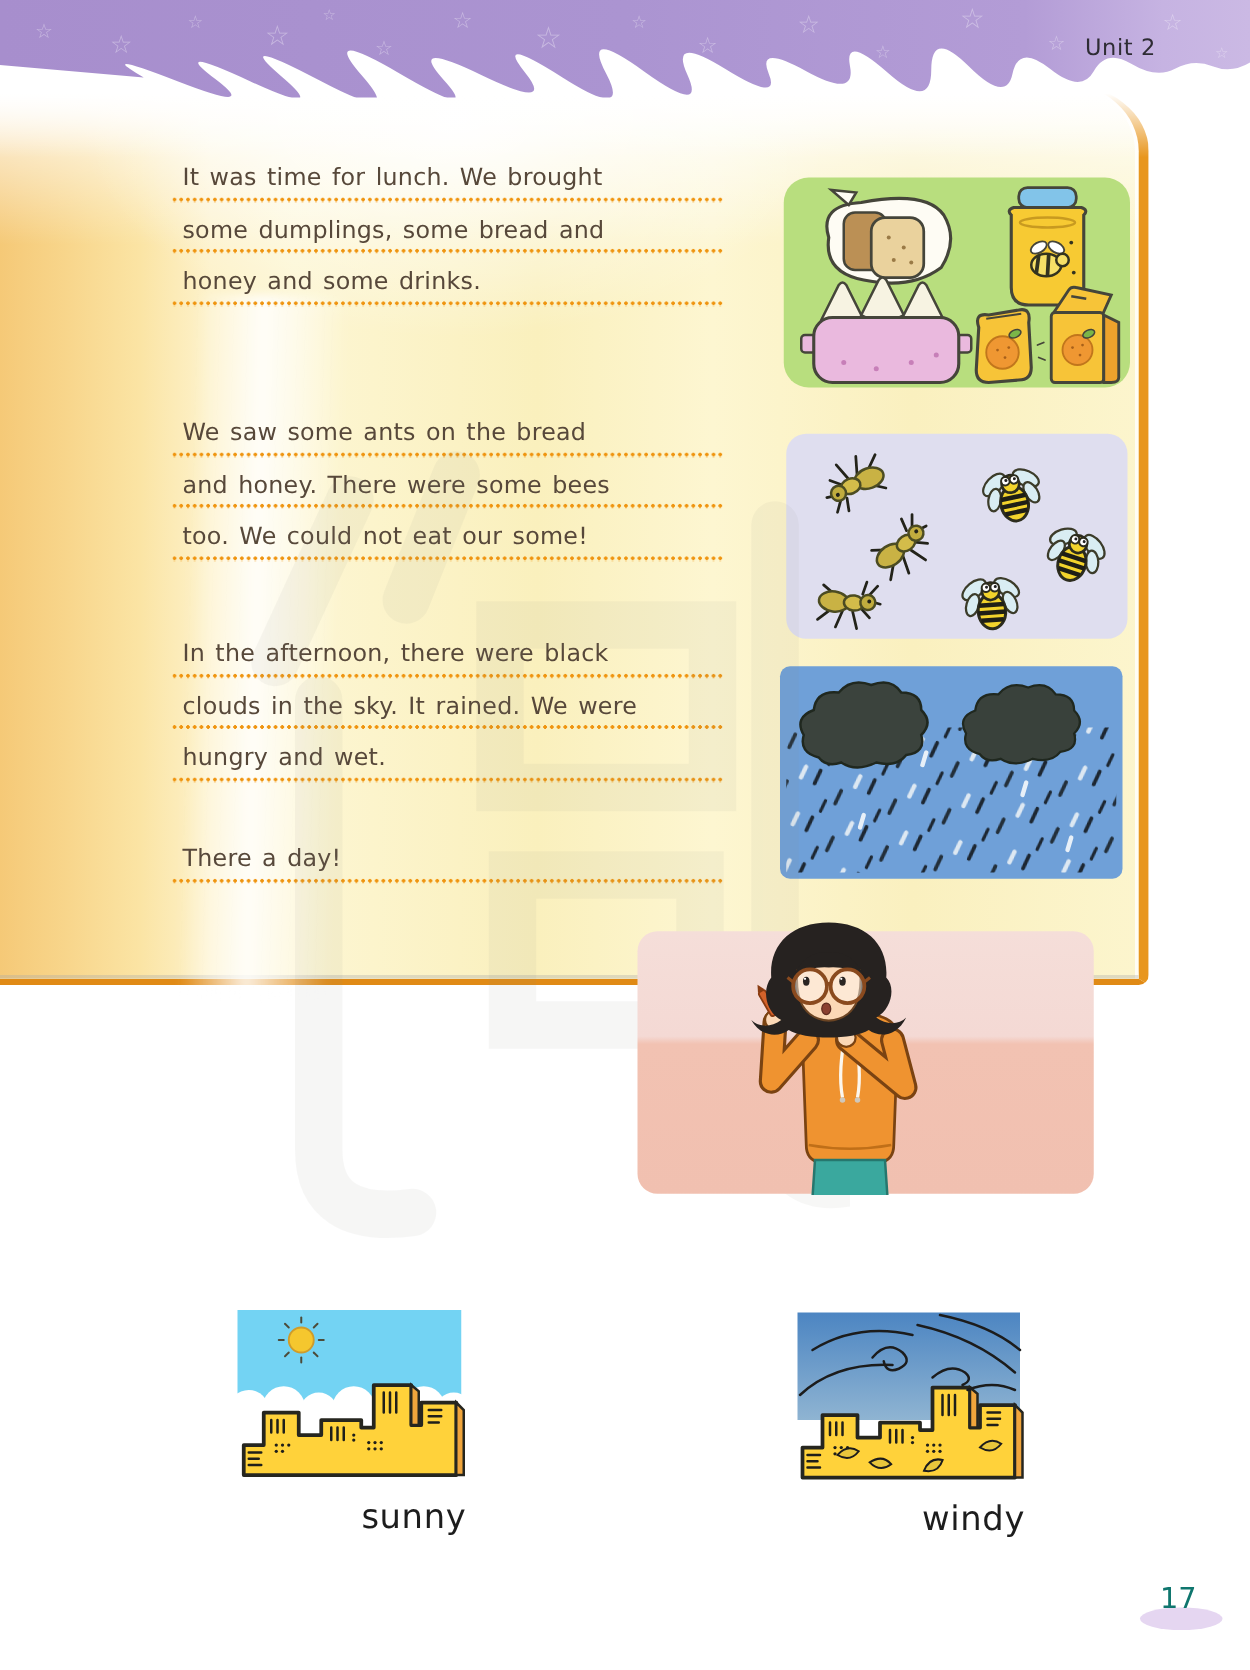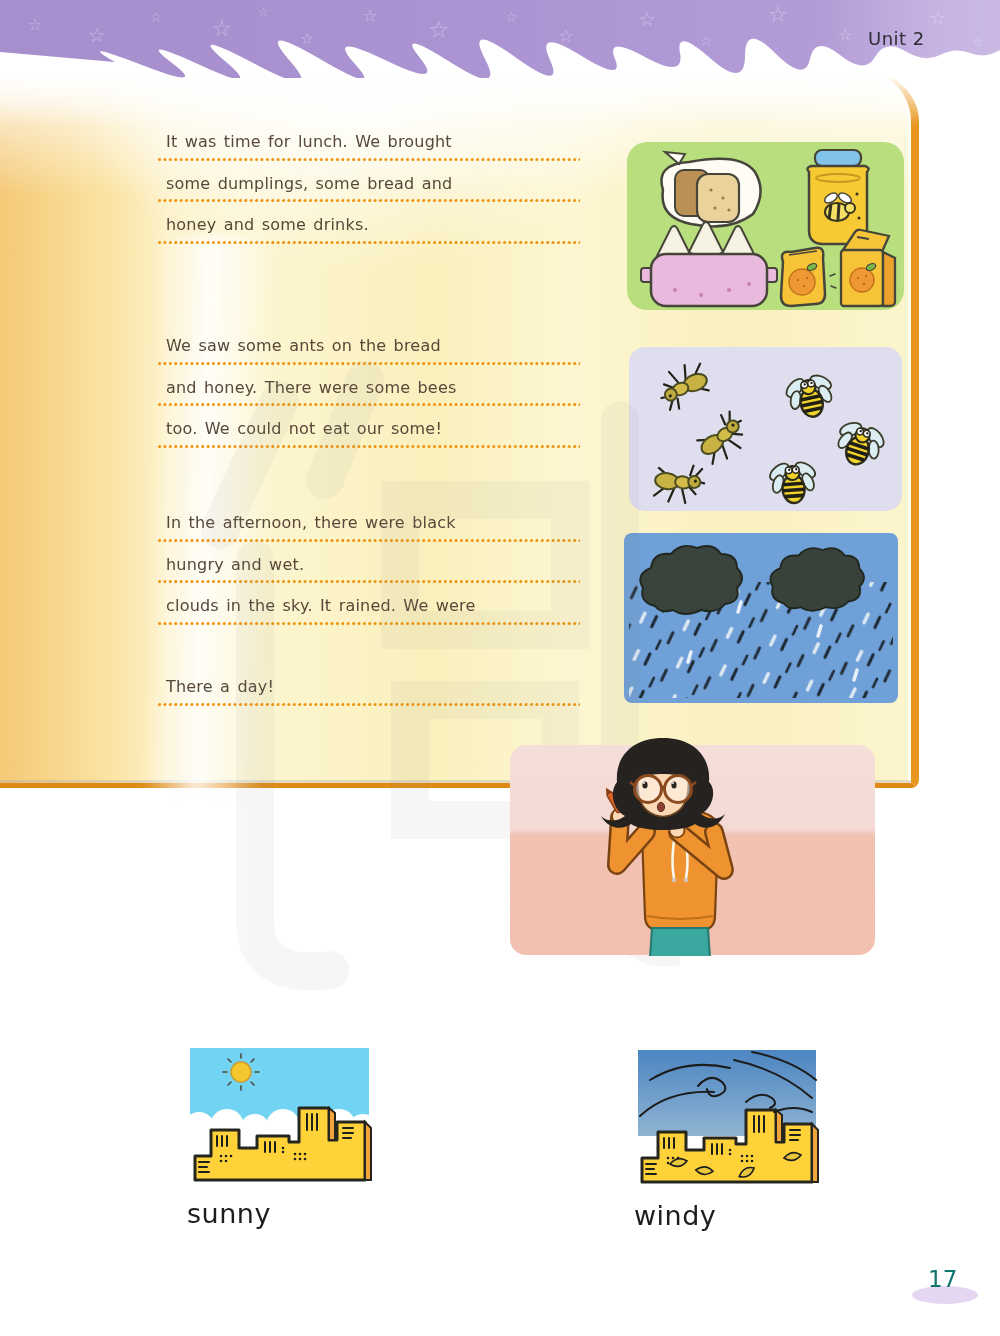--- a/index.html
+++ b/index.html
@@ -17,34 +17,34 @@
           radial-gradient(ellipse 430px 250px at 40% 4%, rgba(255,255,255,.95), rgba(255,255,255,0) 70%),
           linear-gradient(180deg, rgba(255,255,255,.92) 0%, rgba(255,255,255,0) 130px),
           linear-gradient(90deg,#f5c977 0px,#f8d68c 55px,#fbe4a4 112px,#fdf2cb 168px,#fdf6d3 235px,#faf0bd 430px,#fdf6d1 570px,#faf0bf 730px,#fcf5cd 100%);}
   .page::after{content:"";position:absolute;left:150px;top:170px;width:120px;height:560px;
         background:linear-gradient(90deg,rgba(255,255,255,0),rgba(255,255,255,.85) 45%,rgba(255,255,255,0));
         filter:blur(4px);transform:rotate(1.5deg);}
   .page::before{content:"";position:absolute;top:-4px;left:0;right:-12px;height:64px;z-index:3;
         background:linear-gradient(180deg,#fff 20%,rgba(255,255,255,0));pointer-events:none;}
   
   .para{position:absolute;left:146px;width:432px;z-index:4;}
-  .line{position:relative;height:41.5px;font-size:16px;line-height:36px;color:#57483a;
-        letter-spacing:.2px;word-spacing:2px;white-space:nowrap;margin-left:20px;}
+  .line{position:relative;height:41.5px;font-size:19px;line-height:36px;color:#57483a;
+        letter-spacing:.2px;word-spacing:2px;white-space:nowrap;}
   .line::after{content:"";position:absolute;left:-8px;right:-2px;bottom:4px;height:4px;
         background-image:radial-gradient(circle at 1.6px 1.6px,#ef940f 1.25px,rgba(0,0,0,0) 1.65px);
         background-size:5.4px 4px;background-repeat:repeat-x;}
   
   .ill{position:absolute;z-index:4;}
   .girl-panel{position:absolute;left:510px;top:745px;width:365px;height:210px;border-radius:16px;z-index:5;
         background:linear-gradient(180deg,#f5ded9 0%,#f4d9d4 40%,#f2c2b2 43%,#f1c0b0 100%);}
   .girl{position:absolute;left:570px;top:728px;z-index:6;}
   .watermark{position:absolute;left:160px;top:360px;z-index:2;}
   
   .w-card{position:absolute;z-index:4;}
-  .w-label{position:absolute;width:186px;text-align:left;font-size:27px;color:#1d1d1d;
+  .w-label{position:absolute;width:186px;text-align:right;font-size:27px;color:#1d1d1d;
         letter-spacing:.5px;z-index:4;}
   
   .pagenum-blob{position:absolute;left:912px;top:1286px;width:66px;height:18px;border-radius:50%;
         background:#dcc8ec;opacity:.75;z-index:1;}
   .pagenum{position:absolute;left:928px;top:1266px;font-size:23px;color:#0f766e;z-index:2;}
 </style>
 </head>
 <body>
 
 <div class="canvas">
@@ -100,22 +100,22 @@
       <div class="line">some dumplings, some bread and</div>
       <div class="line">honey and some drinks.</div>
     </div>
     <div class="para" style="top:262px">
       <div class="line">We saw some ants on the bread</div>
       <div class="line">and honey. There were some bees</div>
       <div class="line">too. We could not eat our some!</div>
     </div>
     <div class="para" style="top:439px">
       <div class="line">In the afternoon, there were black</div>
+      <div class="line">clouds in the sky. It rained. We were</div>
       <div class="line">hungry and wet.</div>
-      <div class="line">clouds in the sky. It rained. We were</div>
     </div>
     <div class="para" style="top:603px">
       <div class="line">There a day!</div>
     </div>
 
     <svg class="ill" style="left:625px;top:74px" width="281" height="172" viewBox="0 0 281 172">
       <rect x="2" y="2" width="277" height="168" rx="20" fill="#b8de7e"></rect>
       <g transform="translate(28,16)">
         <path d="M10,34 Q2,8 36,6 Q88,-4 102,16 Q114,36 100,58 Q76,76 38,68 Q6,62 10,34 Z" fill="#fefcf4" stroke="#45453a" stroke-width="2.5"></path>
         <path d="M26,8 L12,-4 L32,-2 Z" fill="#fefcf4" stroke="#45453a" stroke-width="2"></path>

